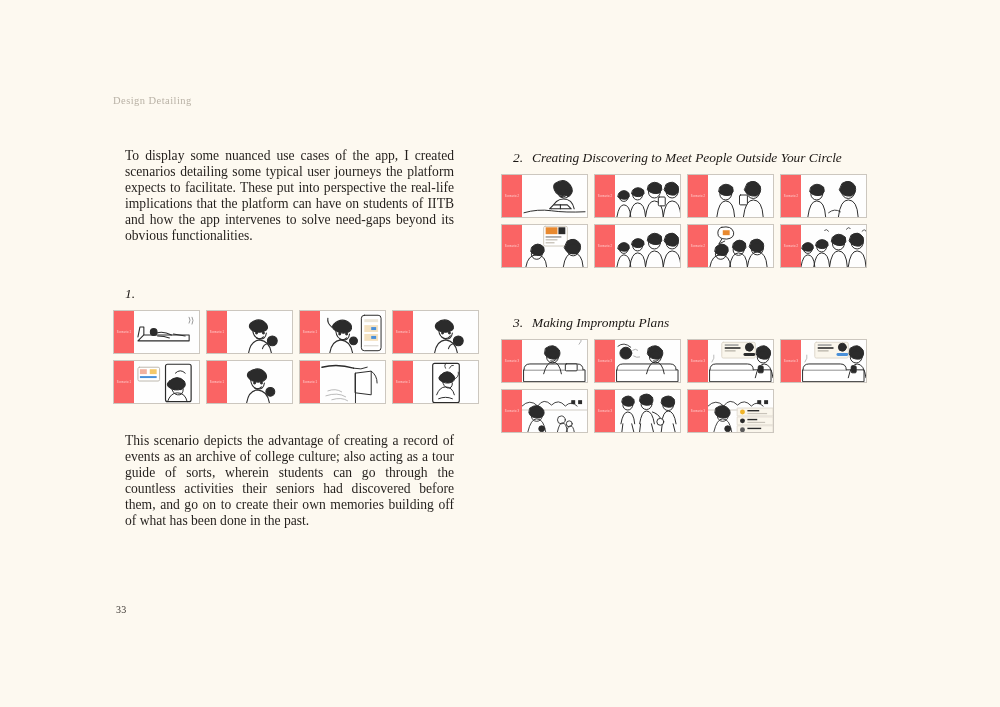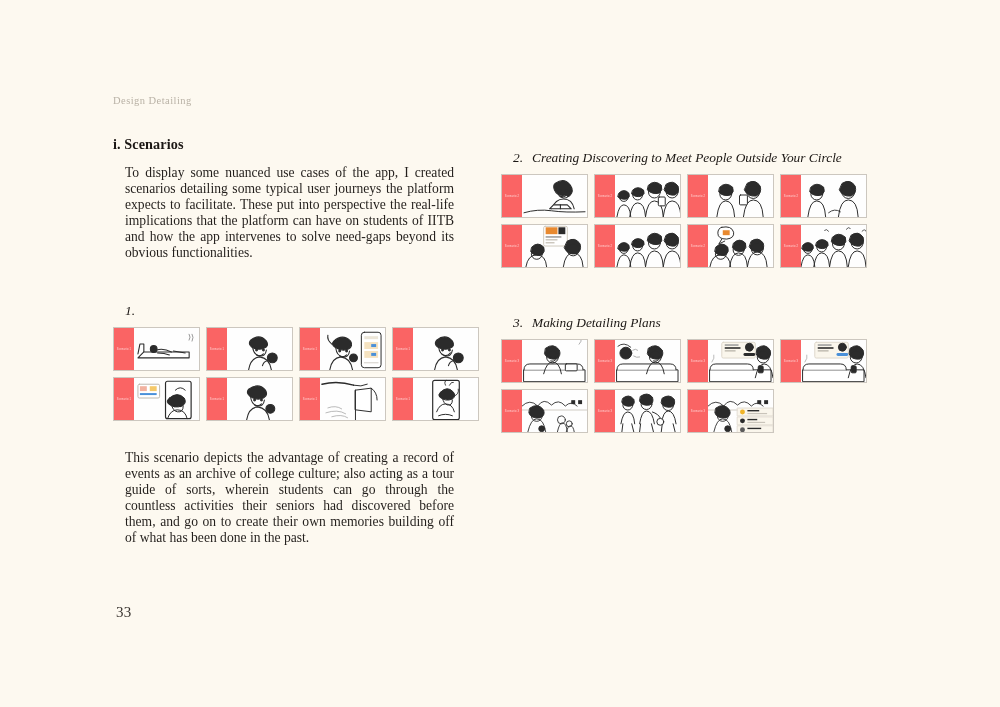--- a/index.html
+++ b/index.html
@@ -32,21 +32,21 @@
     letter-spacing: 0.45px;
     color: #b9b2a6;
     font-family: "Liberation Serif", "DejaVu Serif", serif;
   }
 
   
   .folio {
     position: absolute;
     left: 116px;
     top: 604px;
-    font-size: 15px;
+    font-size: 10px;
     color: #3a3530;
     letter-spacing: 0.3px;
     text-align: center;
   }
 
   
   .col {
     position: absolute;
     top: 136px;
   }
@@ -139,21 +139,20 @@
 </style>
 </head>
 <body>
 
 <div class="page">
 
   <div class="running-header">Design Detailing</div>
 
   <div class="col col-left">
 
-    <h2 class="section-title">i. Scenarios</h2>
 
     <p class="body-text">To display some nuanced use cases of the app, I created scenarios detailing some typical user journeys the platform expects to facilitate. These put into perspective the real-life implications that the platform can have on students of IITB and how the app intervenes to solve need-gaps beyond its obvious functionalities.</p>
 
     <div class="block-gap-lg"></div>
 
     <div class="scenario-heading">
       <span class="num">1.</span>
     </div>
 
     <div class="storyboard">
@@ -552,21 +551,21 @@
 
     </div>
 
     <div class="block-gap-md"></div>
 
 
     <div class="block-gap-lg"></div>
 
     <div class="scenario-heading">
       <span class="num">3.</span>
-      <span>Making Detailing Plans</span>
+      <span>Making Impromptu Plans</span>
     </div>
 
     <div class="storyboard">
 
       <div class="sb-row">
 
         <div class="panel">
           <div class="band">
             <span class="band-label">Scenario 3</span>
           </div>

